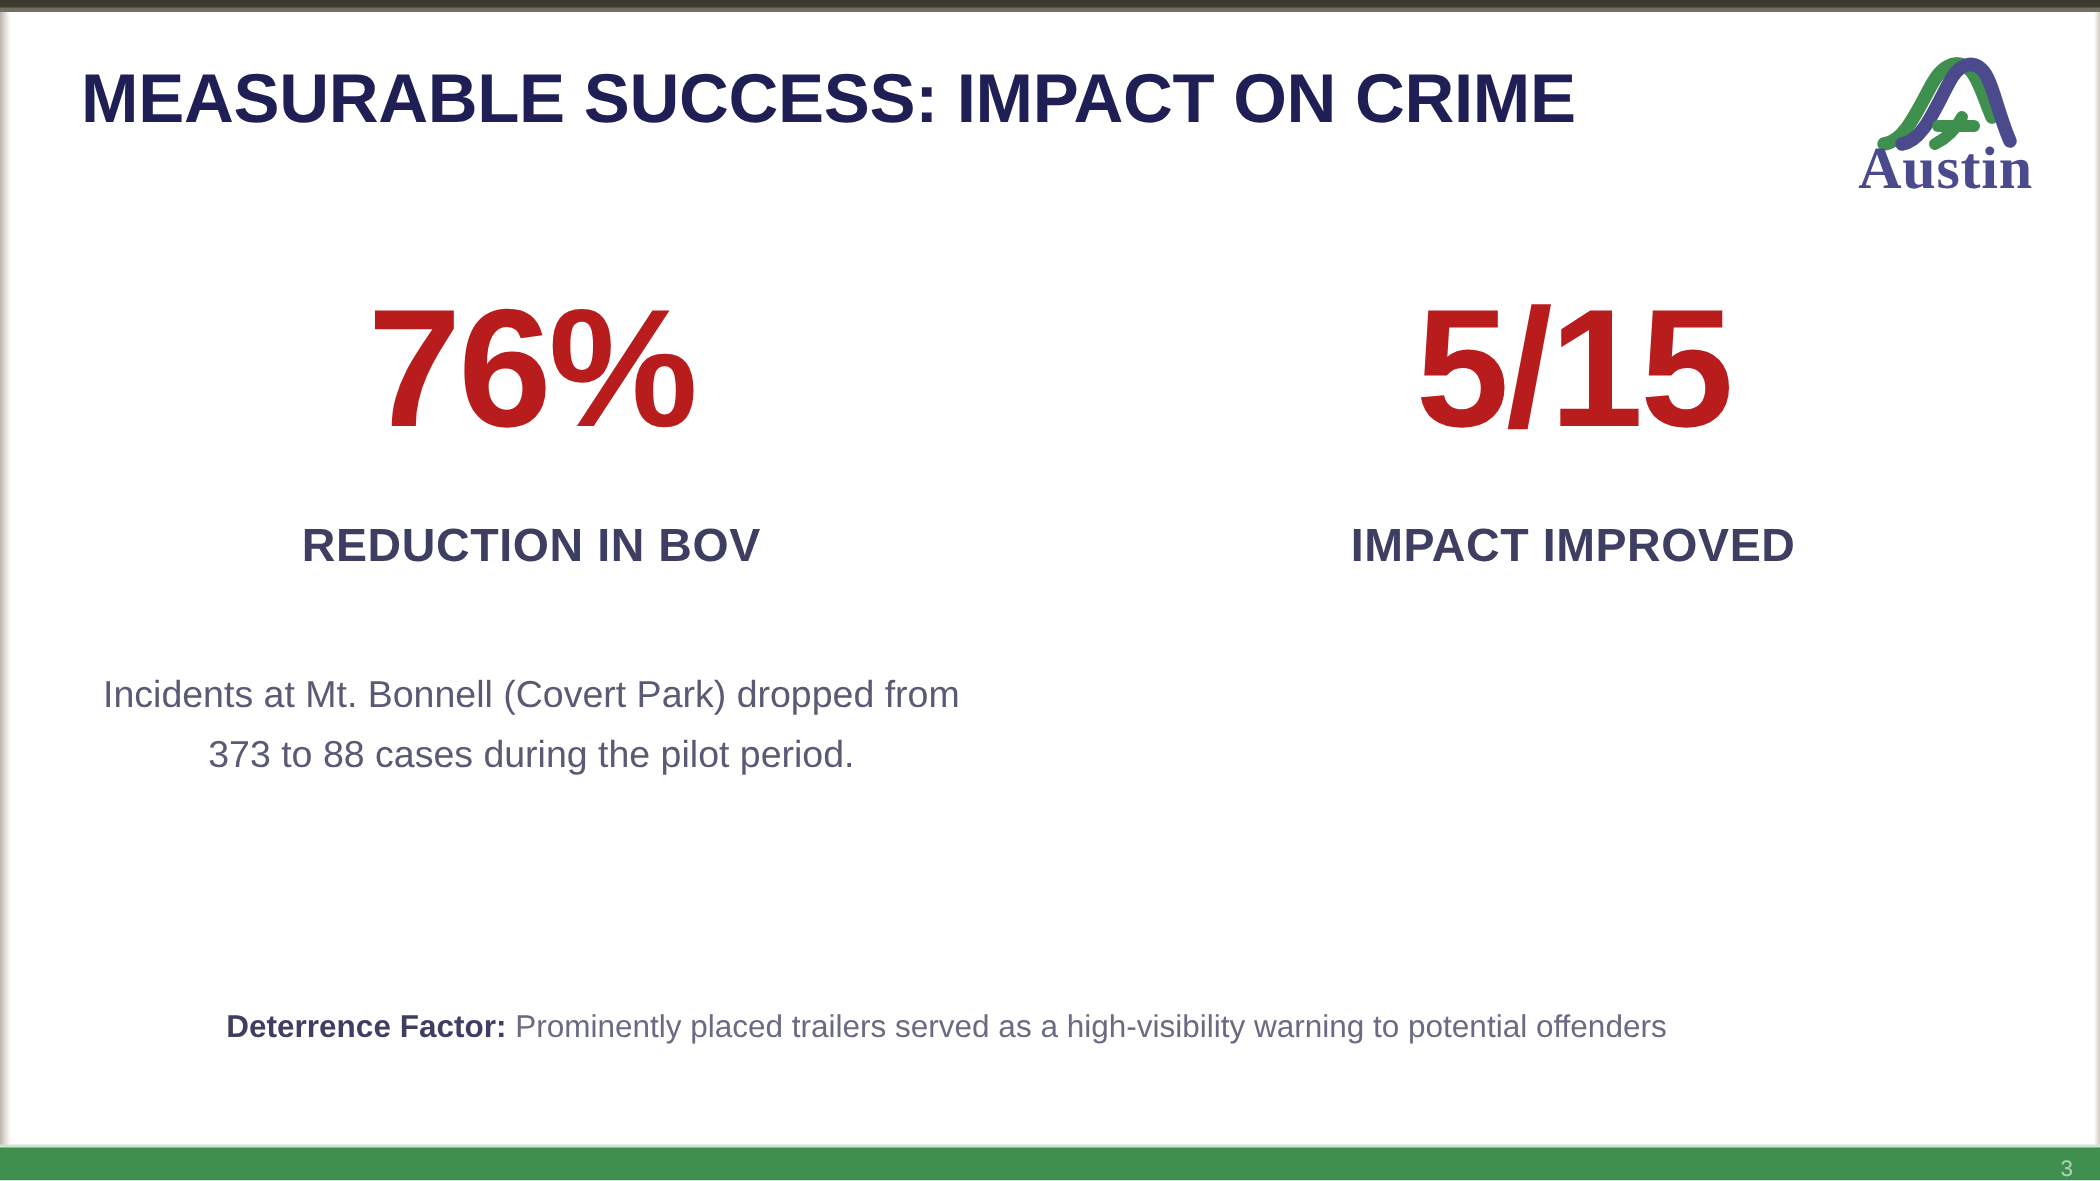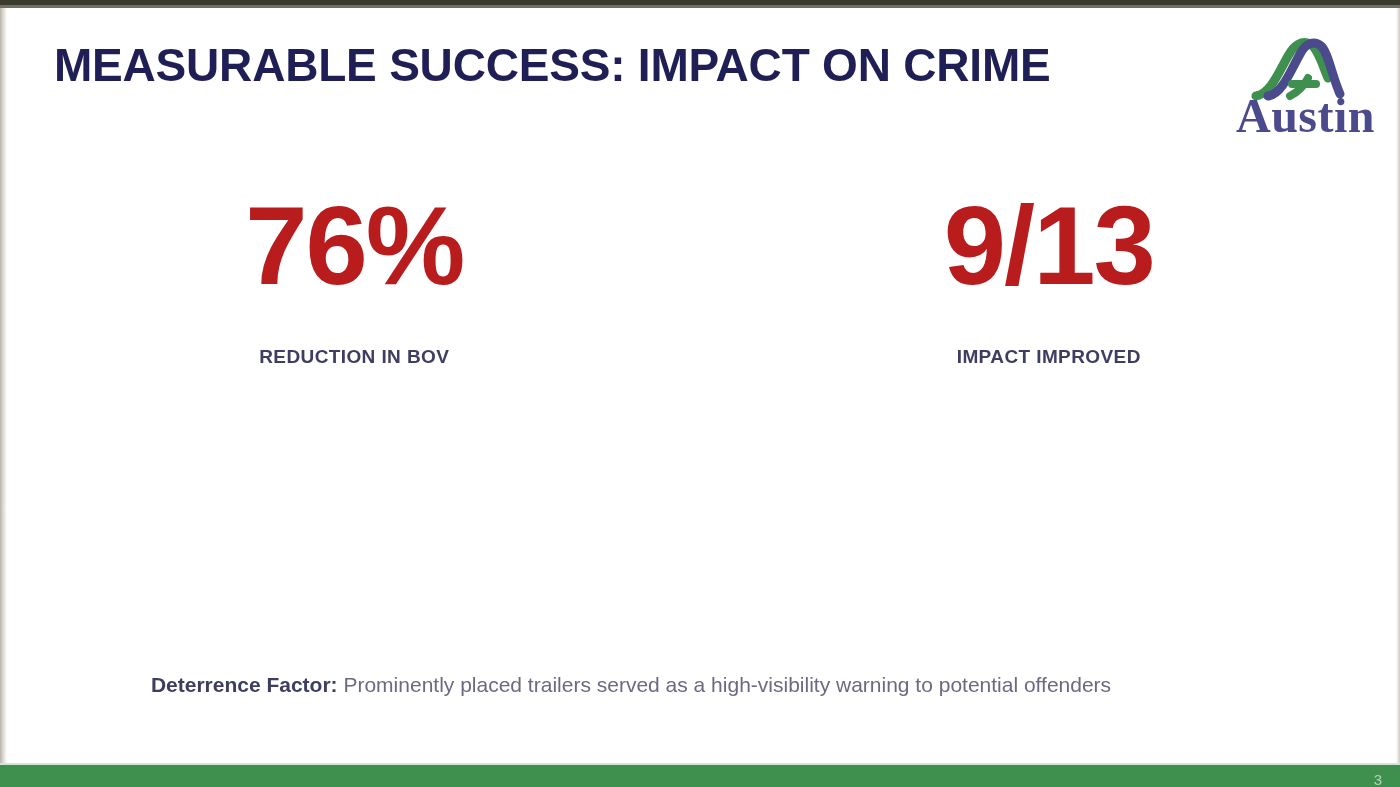--- a/index.html
+++ b/index.html
@@ -90,21 +90,21 @@
     width: 100px;
     height: 68px;
   }
   .logo-word {
     position: absolute;
     top: 58px;
     left: 0;
     width: 122px;
     text-align: center;
     font-family: "Liberation Serif", serif;
-    font-size: 48px;
+    font-size: 40px;
     font-weight: bold;
     color: #4a4a8c;
     letter-spacing: 0.5px;
     line-height: 1;
   }
 
   
   .stats {
     position: absolute;
     top: 190px;
@@ -120,21 +120,21 @@
   }
   .stat-value {
     font-size: 112px;
     font-weight: bold;
     color: #b91c1c;
     line-height: 1.0;
     letter-spacing: -2px;
   }
   .stat-label {
     margin-top: 44px;
-    font-size: 19px;
+    font-size: 31px;
     font-weight: bold;
     color: #3e3e62;
     letter-spacing: 0.4px;
   }
   .stat-desc {
     margin-top: 62px;
     font-size: 25px;
     font-weight: normal;
     color: #5a5a74;
     line-height: 1.58;
@@ -213,24 +213,25 @@
       </div>
       <div class="logo-word">Austin</div>
     </div>
   </div>
 
   <div class="stats">
 
     <div class="stat-col left">
       <div class="stat-value">76%</div>
       <div class="stat-label">REDUCTION IN BOV</div>
+      <div class="stat-desc">Incidents at Mt. Bonnell (Covert Park) dropped from 373 to 88 cases during the pilot period.</div>
     </div>
 
     <div class="stat-col right">
-      <div class="stat-value">9/13</div>
+      <div class="stat-value">5/15</div>
       <div class="stat-label">IMPACT IMPROVED</div>
     </div>
 
   </div>
 
   <div class="footnote">
     <b>Deterrence Factor:</b><span> Prominently placed trailers served as a high-visibility warning to potential offenders</span>
   </div>
 
   <div class="bottom-band-hi"></div>

